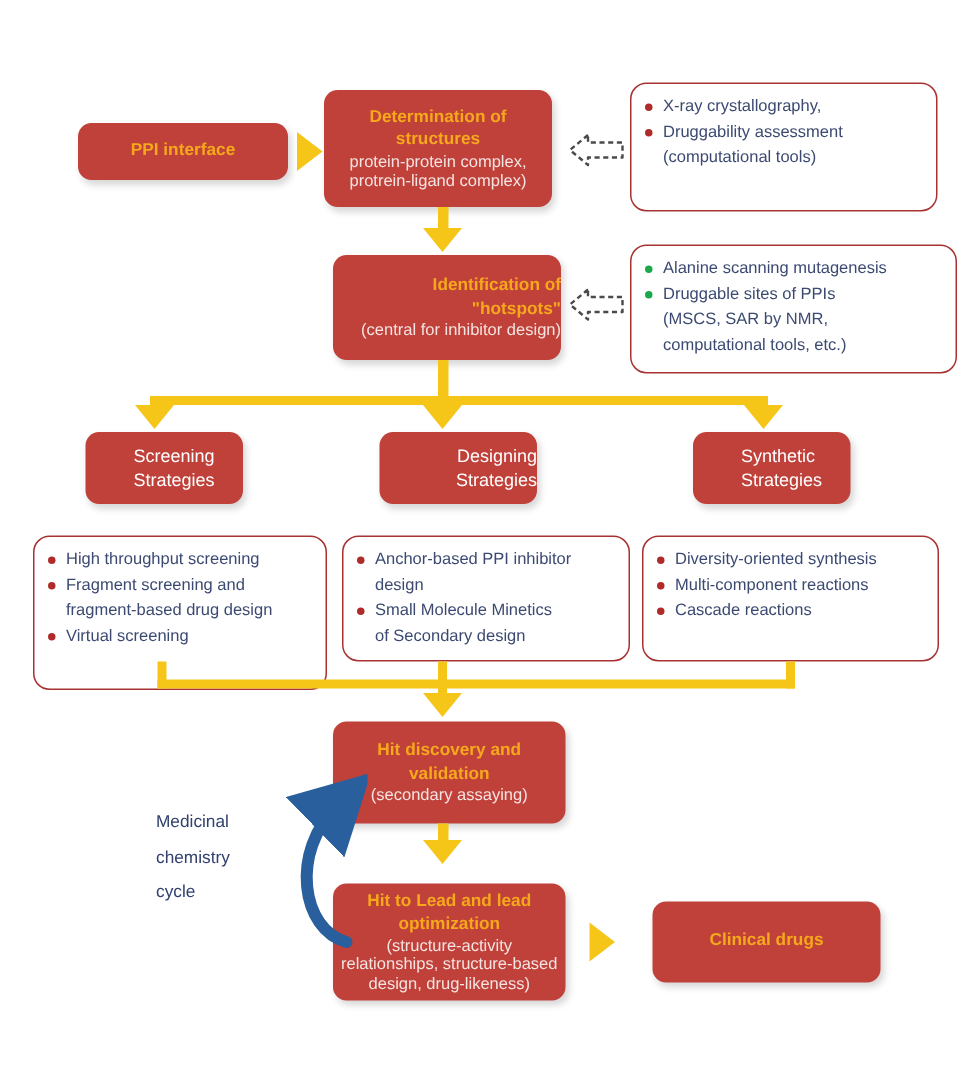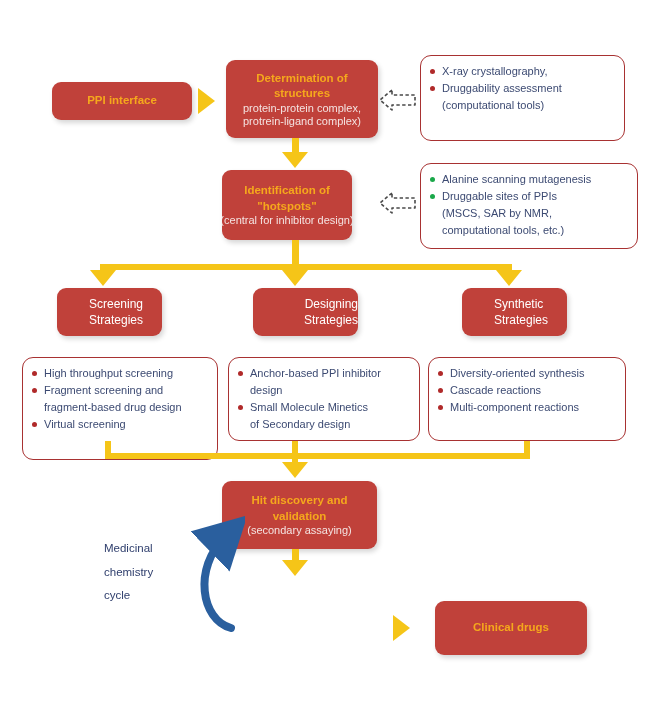--- a/index.html
+++ b/index.html
@@ -132,21 +132,21 @@
 <body>
 
 <div id="canvas">
 
   <div class="rbox" style="left:52px; top:82px; width:140px; height:38px;">
     <div class="ttl">PPI interface</div>
   </div>
 
   <div class="yarrow-right" style="left:198px; top:88px;"></div>
 
-  <div class="rbox" style="left:226px; top:60px; width:152px; height:78px;text-align:center;">
+  <div class="rbox" style="left:216px; top:60px; width:152px; height:78px;text-align:center;">
     <div class="ttl">Determination of</div>
     <div class="ttl">structures</div>
     <div class="sub">protein-protein complex,</div>
     <div class="sub">protrein-ligand complex)</div>
   </div>
 
   <div class="dashed-arrow" style="left:378px; top:87px;">
     <svg width="40" height="26" viewBox="0 0 40 26">
       <path d="M14 3 L2 13 L14 23 L14 18 L37 18 L37 8 L14 8 Z" fill="none" stroke="#4a4a4a" stroke-width="1.6" stroke-dasharray="3.4,2.4" stroke-linejoin="round"></path>
     </svg>
@@ -156,21 +156,21 @@
     <ul>
       <li><span class="bul"></span><span>X-ray crystallography,</span></li>
       <li><span class="bul"></span><span>Druggability assessment</span></li>
       <li class="cont"><span>(computational tools)</span></li>
     </ul>
   </div>
 
   <div class="ybar" style="left:292px; top:138px; width:7px; height:18px;"></div>
   <div class="yarrow-down" style="left:282px; top:152px;"></div>
 
-  <div class="rbox" style="left:222px; top:170px; width:130px; height:70px;">
+  <div class="rbox" style="left:222px; top:170px; width:152px; height:70px;align-items:flex-end;">
     <div class="ttl">Identification of</div>
     <div class="ttl">"hotspots"</div>
     <div class="sub">(central for inhibitor design)</div>
   </div>
 
   <div class="dashed-arrow" style="left:378px; top:190px;">
     <svg width="40" height="26" viewBox="0 0 40 26">
       <path d="M14 3 L2 13 L14 23 L14 18 L37 18 L37 8 L14 8 Z" fill="none" stroke="#4a4a4a" stroke-width="1.6" stroke-dasharray="3.4,2.4" stroke-linejoin="round"></path>
     </svg>
   </div>
@@ -221,41 +221,48 @@
       <li><span class="bul"></span><span>Anchor-based PPI inhibitor</span></li>
       <li class="cont"><span>design</span></li>
       <li><span class="bul"></span><span>Small Molecule Minetics</span></li>
       <li class="cont"><span>of Secondary design</span></li>
     </ul>
   </div>
 
   <div class="wbox" style="left:428px; top:357px; width:198px; height:84px;">
     <ul>
       <li><span class="bul"></span><span>Diversity-oriented synthesis</span></li>
+      <li><span class="bul"></span><span>Multi-component reactions</span></li>
       <li><span class="bul"></span><span>Cascade reactions</span></li>
-      <li><span class="bul"></span><span>Multi-component reactions</span></li>
     </ul>
   </div>
 
   <div class="ybar" style="left:105px; top:441px; width:6px; height:18px;"></div>
   <div class="ybar" style="left:292px; top:441px; width:6px; height:18px;"></div>
   <div class="ybar" style="left:524px; top:441px; width:6px; height:18px;"></div>
   <div class="ybar" style="left:105px; top:453px; width:425px; height:6px;"></div>
   <div class="ybar" style="left:292px; top:453px; width:6px; height:12px;"></div>
   <div class="yarrow-down" style="left:282px; top:462px;"></div>
 
   <div class="rbox" style="left:222px; top:481px; width:155px; height:68px;">
     <div class="ttl">Hit discovery and</div>
     <div class="ttl">validation</div>
     <div class="sub">(secondary assaying)</div>
   </div>
 
   <div class="ybar" style="left:292px; top:549px; width:7px; height:14px;"></div>
   <div class="yarrow-down" style="left:282px; top:560px;"></div>
 
+  <div class="rbox" style="left:222px; top:589px; width:155px; height:78px;">
+    <div class="ttl">Hit to Lead and lead</div>
+    <div class="ttl">optimization</div>
+    <div class="sub">(structure-activity</div>
+    <div class="sub">relationships, structure-based</div>
+    <div class="sub">design, drug-likeness)</div>
+  </div>
 
   <div class="yarrow-right" style="left:393px; top:615px;"></div>
 
   <div class="rbox" style="left:435px; top:601px; width:152px; height:54px;">
     <div class="ttl">Clinical drugs</div>
   </div>
 
   <div class="cyclearrow" style="left:175px; top:510px;">
     <svg width="70" height="135" viewBox="0 0 70 135">
       <defs>

